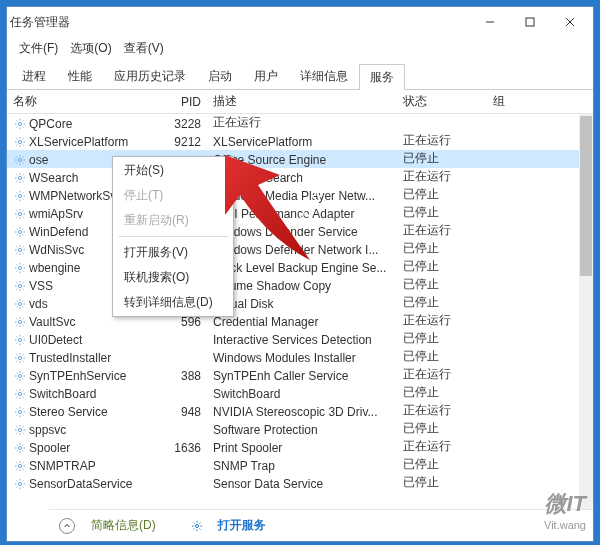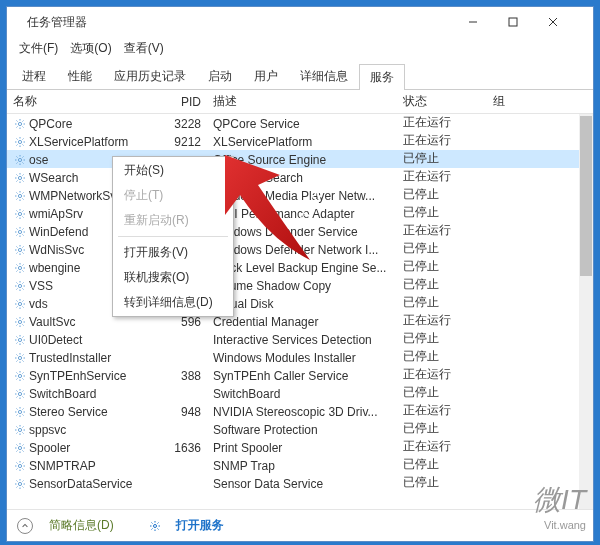--- a/index.html
+++ b/index.html
@@ -1,18 +1,18 @@
 <!DOCTYPE html>
 <html><head>
 <meta charset="utf-8">
 <style>
   * { box-sizing: border-box; margin: 0; padding: 0; font-family: "Microsoft YaHei", "Segoe UI", sans-serif; font-size: 12px; }
   body { background: #2a7acc; width: 600px; height: 545px; overflow: hidden; position: relative; }
   .window { position: absolute; left: 6px; top: 6px; width: 588px; height: 536px; background: #fff; border: 1px solid #5a8cc7; display: flex; flex-direction: column; }
-  .titlebar { height: 30px; display: flex; align-items: center; padding: 0 20px; color: #333; }
+  .titlebar { height: 30px; display: flex; align-items: center; padding: 0 3px; color: #333; }
   .titlebar .title { flex: 1; }
   .winbtn { width: 40px; height: 28px; display: flex; align-items: center; justify-content: center; color: #333; }
   .winbtn svg { width: 10px; height: 10px; stroke: #333; stroke-width: 1; fill: none; }
   .menubar { height: 22px; display: flex; align-items: center; padding: 0 6px; }
   .menubar span { padding: 2px 6px; color: #333; }
   .tabs { display: flex; border-bottom: 1px solid #ccc; padding: 4px 4px 0 4px; gap: 0; }
   .tab { padding: 4px 10px; border: 1px solid transparent; border-bottom: none; color: #333; }
   .tab.active { border-color: #ccc; background: #fff; position: relative; top: 1px; }
   .content { flex: 1; position: relative; overflow: hidden; }
   .header-row { display: flex; border-bottom: 1px solid #e5e5e5; height: 24px; align-items: center; }
@@ -24,32 +24,32 @@
   .col-grp  { width: 40px; }
   .rows { position: absolute; top: 24px; left: 0; right: 14px; bottom: 0; overflow: hidden; }
   .row { display: flex; height: 18px; align-items: flex-end; }
   .row.selected { background: #cde8ff; }
   .row .col { padding: 1px 6px; white-space: nowrap; overflow: hidden; text-overflow: ellipsis; color: #333; }
   .gear { width: 14px; height: 14px; display: inline-flex; align-items: center; justify-content: center; margin-right: 2px; flex-shrink:0; }
   .gear svg { width: 12px; height: 12px; }
   .row .col-name { display:flex; align-items:center; }
   .scrollbar { position: absolute; right: 0; top: 24px; bottom: 0; width: 14px; background: #f0f0f0; }
   .scrollthumb { position: absolute; left: 1px; right: 1px; top: 2px; height: 160px; background: #c2c2c2; }
-  .footer { height: 32px; border-top: 1px solid #e5e5e5; display: flex; align-items: center; padding: 0 10px; gap: 12px; }
+  .footer { height: 32px; border-top: 1px solid #e5e5e5; display: flex; align-items: center; padding: 0 10px; gap: 12px; margin-left: 42px; }
   .footer .link { color: #4a6; color:#5b7a2a; }
   .footer .link2 { color:#1d72c9;font-weight:bold; }
   .footer .chev { width:16px; height:16px; border:1px solid #888; border-radius:50%; display:inline-flex; align-items:center; justify-content:center; margin-right:4px; }
   .ctxmenu { position: absolute; left: 112px; top: 156px; width: 122px; background: #fff; border: 1px solid #b8b8b8; box-shadow: 2px 2px 4px rgba(0,0,0,.25); padding: 1px; z-index: 10; }
   .ctxitem { padding: 4px 10px; color: #333; }
   .ctxitem.disabled { color: #aaa; }
   .ctxsep { height: 1px; background: #ddd; margin: 3px 4px; }
   .arrow { position: absolute; left: 210px; top: 140px; z-index: 20; pointer-events:none; }
   .watermark-vit { position:absolute; left:282px; top:192px; color:#fff; font-weight:bold; font-size:14px; transform:rotate(-65deg); z-index:21; pointer-events:none; letter-spacing:1px;}
   .watermark-br { position:absolute; right:14px; bottom:14px; color:#999; text-align:right; z-index:30; pointer-events:none;}
-  .watermark-br .big { font-size:28px; font-weight:normal; font-style:italic; }
+  .watermark-br .big { font-size:22px; font-weight:bold; font-style:italic; }
   .watermark-br .small { font-size:11px; }
 </style>
 </head>
 <body>
 
 <div class="window">
   <div class="titlebar">
     <span class="title">任务管理器</span>
     <div class="winbtn">
         <svg viewBox="0 0 10 10">
@@ -95,21 +95,20 @@
           <div class="col col-name">
             <span class="gear">
               <svg viewBox="0 0 24 24">
                 <circle cx="12" cy="12" r="3.2" fill="none" stroke="#6ba4d8" stroke-width="2"></circle>
                 <path d="M12 2v3M12 19v3M2 12h3M19 12h3M5 5l2 2M17 17l2 2M19 5l-2 2M7 17l-2 2" stroke="#6ba4d8" stroke-width="2"></path>
               </svg>
             </span>
             <span>QPCore</span>
           </div>
           <div class="col col-pid">3228</div>
-          <div class="col col-desc">QPCore Service</div>
           <div class="col col-stat">正在运行</div>
           <div class="col col-grp"></div>
         </div>
         <div class="row">
           <div class="col col-name">
             <span class="gear">
               <svg viewBox="0 0 24 24">
                 <circle cx="12" cy="12" r="3.2" fill="none" stroke="#6ba4d8" stroke-width="2"></circle>
                 <path d="M12 2v3M12 19v3M2 12h3M19 12h3M5 5l2 2M17 17l2 2M19 5l-2 2M7 17l-2 2" stroke="#6ba4d8" stroke-width="2"></path>
               </svg>

